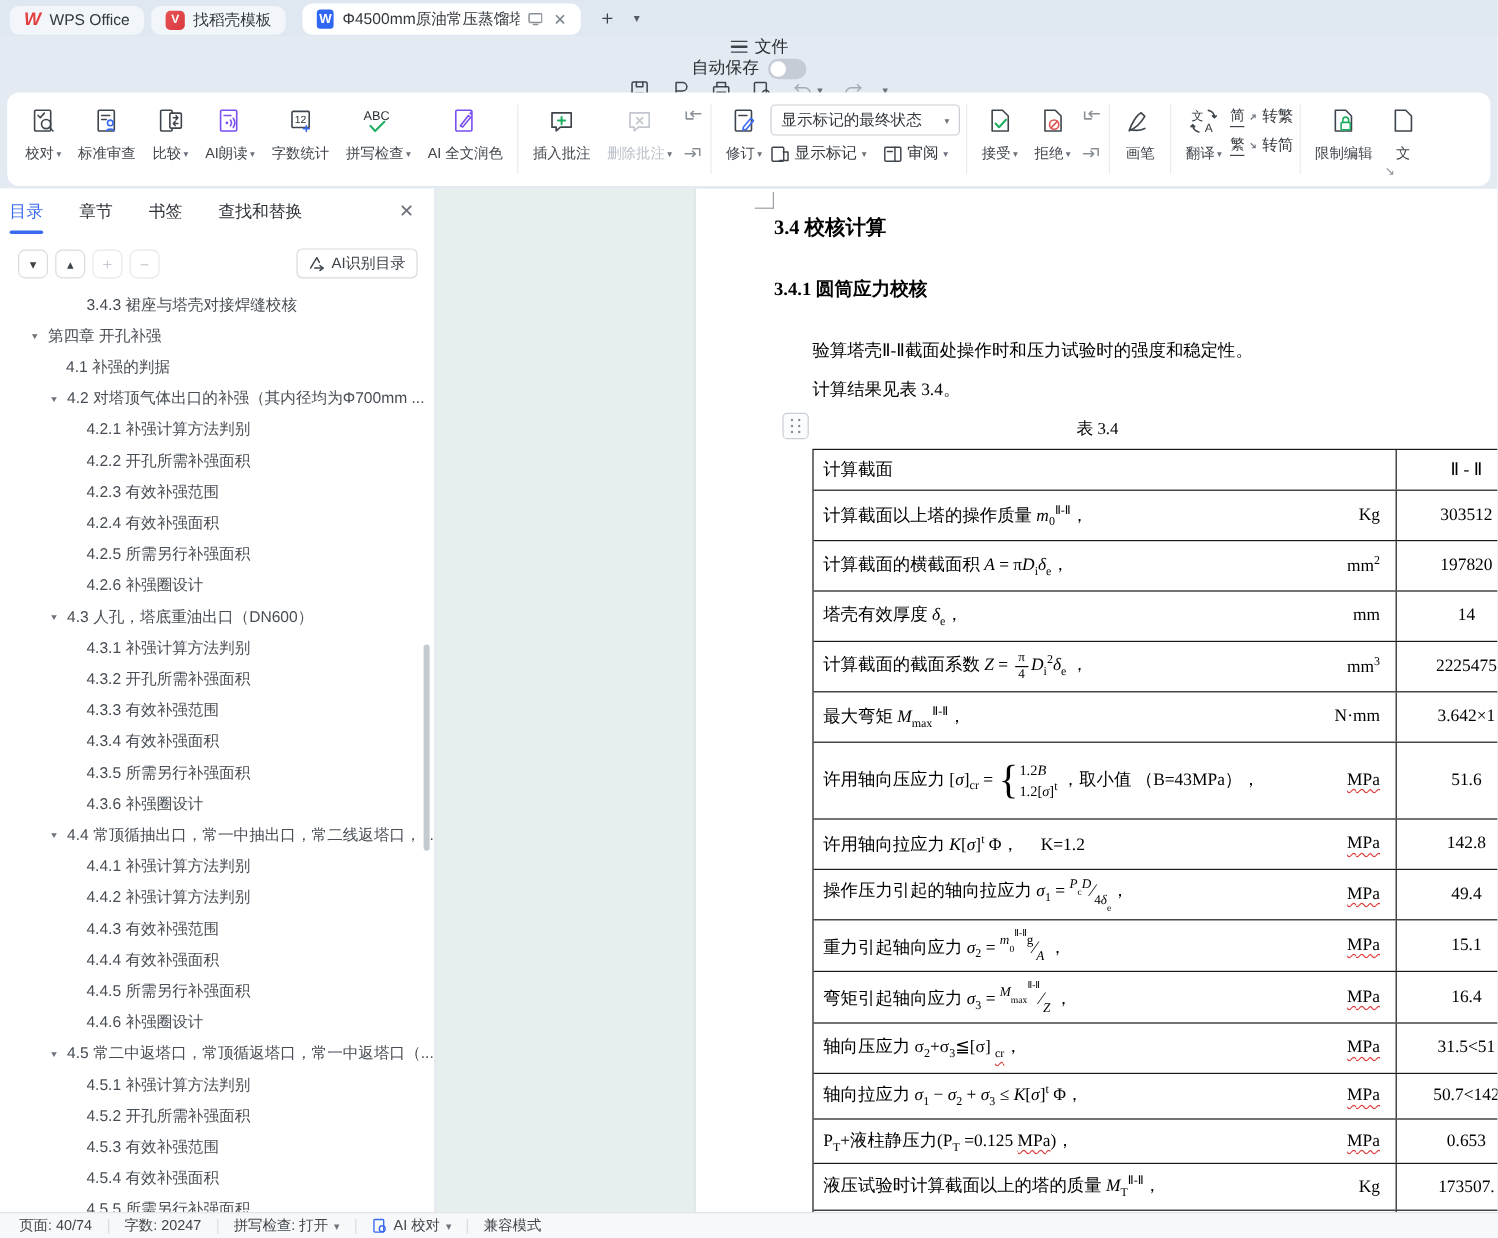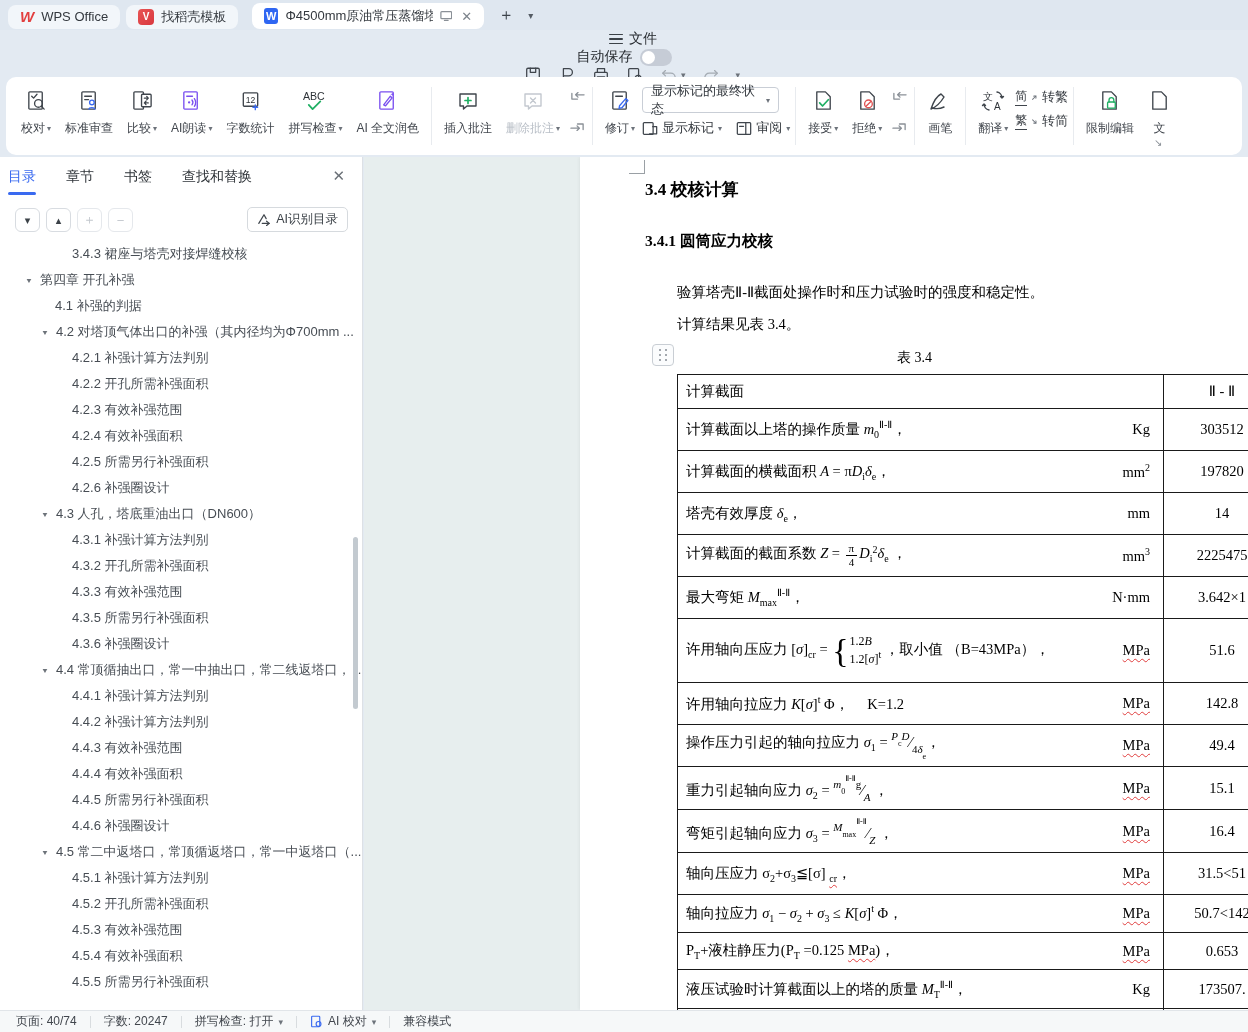--- a/index.html
+++ b/index.html
@@ -44,21 +44,21 @@
   .rgroup { display:flex; align-items:flex-start; }
   .vdiv { width:1px; height:58px; background:#e8ebef; margin:3px 5px 0 5px; }
   .rbtn { display:flex; flex-direction:column; align-items:center; gap:7px; padding:5px 7px; border-radius:5px; }
   .rbtn .lab { font-size:12px; color:#41464d; white-space:nowrap; display:flex; align-items:center; gap:2px;}
   .rbtn.disabled .lab { color:#b9bfc7; }
   .rbtn.disabled svg * { stroke:#c3c8cf !important; }
   .dd { font-size:8px; color:#6d737b; }
   .mini-col { display:flex; flex-direction:column; gap:8px; margin-top:7px; }
   .mini-btn { width:20px; height:16px; display:flex; align-items:center; justify-content:center; }
   .revgrid { display:flex; flex-direction:column; gap:6px; margin-top:3px; }
-  .mk-select { width:137px; height:26px; border:1px solid #c9ced6; border-radius:4px; background:#fff; display:flex; align-items:center; font-size:13px; color:#33383e; padding:0 8px; justify-content:space-between; }
+  .mk-select { width:158px; height:26px; border:1px solid #c9ced6; border-radius:4px; background:#fff; display:flex; align-items:center; font-size:13px; color:#33383e; padding:0 8px; justify-content:space-between; }
   .smallrow { display:flex; gap:14px; align-items:center; }
   .sm-btn { display:flex; align-items:center; gap:4px; font-size:13px; color:#33383e; }
   .twin { display:flex; flex-direction:column; gap:6px; margin-top:4px; }
   .launcher { position:absolute; left:1148px; top:60px; font-size:10px; color:#8a9097; }
 
   
   .sidebar { position:absolute; left:0; top:157px; width:363px; height:853px; background:#fff; border-right:1px solid #dde1e5; }
   .sb-tabs { display:flex; align-items:center; height:40px; font-size:14px; color:#2e3338; padding-left:8px; gap:30px; position:relative;}
   .sb-tab { position:relative; height:40px; display:flex; align-items:center; }
   .sb-tab.active { color:#3a6af0; }
@@ -530,20 +530,23 @@
       <div class="toc-row lv3">
         <span>4.3.1 补强计算方法判别</span>
       </div>
       <div class="toc-row lv3">
         <span>4.3.2 开孔所需补强面积</span>
       </div>
       <div class="toc-row lv3">
         <span>4.3.3 有效补强范围</span>
       </div>
       <div class="toc-row lv3">
+        <span>4.3.4 有效补强面积</span>
+      </div>
+      <div class="toc-row lv3">
         <span>4.3.5 所需另行补强面积</span>
       </div>
       <div class="toc-row lv3">
         <span>4.3.6 补强圈设计</span>
       </div>
       <div class="toc-row lv2 haskid">
         <span class="tri">▼</span>
         <span>4.4 常顶循抽出口，常一中抽出口，常二线返塔口， ...</span>
       </div>
       <div class="toc-row lv3">

